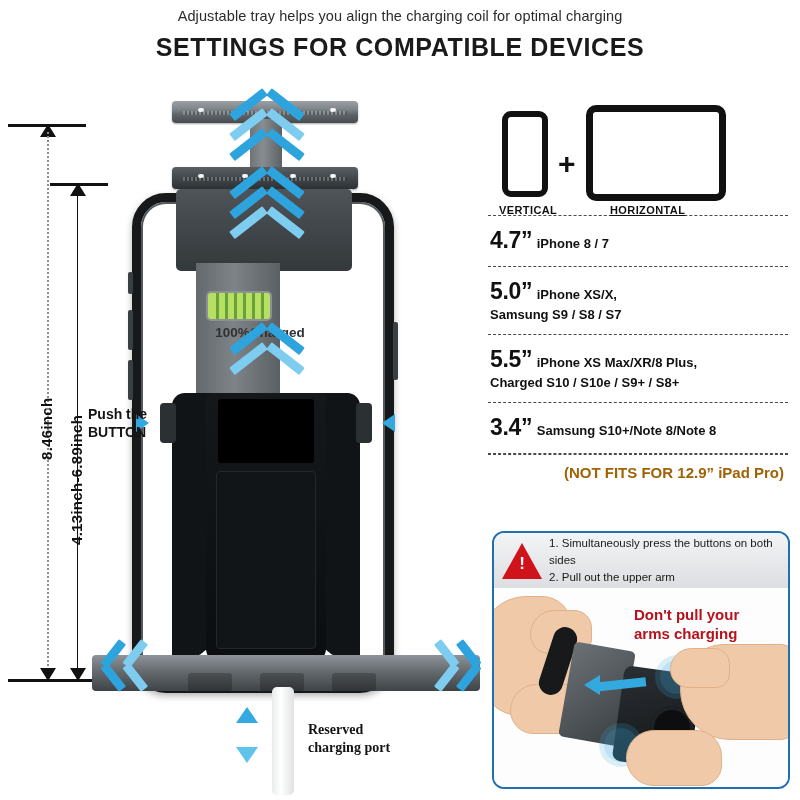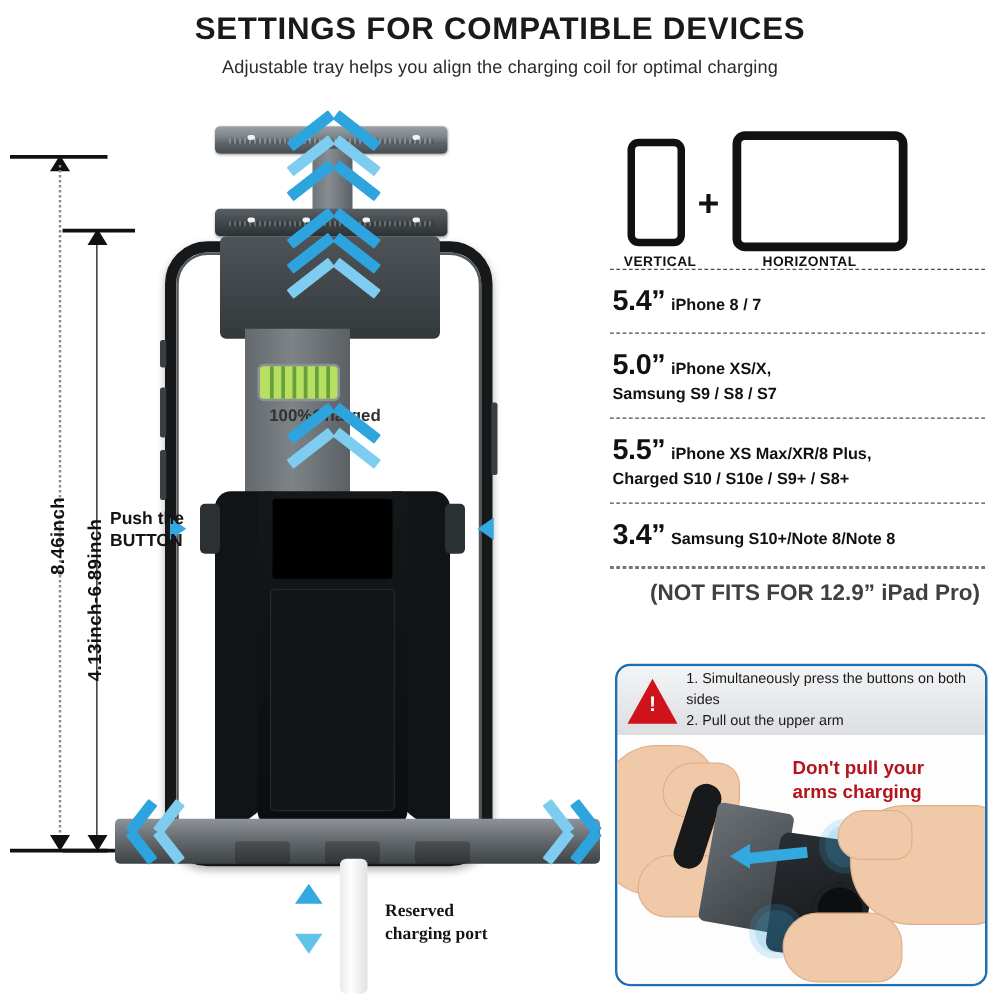--- a/index.html
+++ b/index.html
@@ -87,21 +87,21 @@
   #plus { position:absolute; left:70px; top:44px; font-size:30px; font-weight:700; color:#111; line-height:1; }
   #tab-ico { position:absolute; left:98px; top:0; width:140px; height:96px;
              border:7px solid #111; border-radius:10px; background:#fff; }
   .ico-cap { position:absolute; font-size:11px; font-weight:700; letter-spacing:.4px; color:#111; }
 
   .sep { height:0; border-top:1.5px dashed #4a4a4a; margin:0; }
   .row { padding:11px 0 12px 2px; }
   .row .sz { font-size:23px; font-weight:700; color:#111; letter-spacing:-.3px; }
   .row .dv { font-size:13px; font-weight:700; color:#111; }
   .row .dv2 { display:block; font-size:13px; font-weight:700; color:#111; margin-top:2px; }
-  #notfit { text-align:right; font-size:18px; font-weight:700; color:#404040; padding:9px 4px 0 0; }
+  #notfit { text-align:right; font-size:15px; font-weight:700; color:#a16207; padding:9px 4px 0 0; }
 
   
   #panel { position:absolute; left:492px; top:531px; width:298px; height:258px;
            border:2px solid #1f6fb2; border-radius:12px; overflow:hidden; background:#fff; }
   #panel-head { height:55px; background:linear-gradient(180deg,#f3f4f6,#dcdee1); display:flex; align-items:center; padding:0 8px; }
   #warn { width:40px; height:36px; position:relative; flex:0 0 40px; }
   #warn .t { position:absolute; left:0; top:0; width:0; height:0;
              border-left:20px solid transparent; border-right:20px solid transparent; border-bottom:36px solid #d0121b; }
   #warn .bang { position:absolute; left:50%; transform:translateX(-50%); top:12px;
                 color:#fff; font-size:17px; font-weight:700; line-height:1; }
@@ -109,22 +109,22 @@
   #photo { position:relative; height:201px; background:#fdfdfd; }
   .hand { position:absolute; background:#f0c9a8; border:1px solid #e0b189; }
   #dontpull { position:absolute; left:140px; top:18px; font-size:15px; font-weight:700;
               color:#b5121b; line-height:1.25; }
   .bcirc { position:absolute; border-radius:50%; background:rgba(60,170,225,.32); box-shadow:0 0 0 5px rgba(60,170,225,.18); }
 </style>
 </head>
 <body>
 
 <div id="header">
+  <div id="subtitle">Adjustable tray helps you align the charging coil for optimal charging</div>
   <div id="title">SETTINGS FOR COMPATIBLE DEVICES</div>
-  <div id="subtitle">Adjustable tray helps you align the charging coil for optimal charging</div>
 </div>
 
 <div>
   <div class="dim-cap" style="left:8px; top:124px; width:78px;"></div>
   <div class="arrow-up" style="left:40px; top:124px;"></div>
   <div class="dim-shaft" style="left:47px; top:132px; height:542px;"></div>
   <div class="arrow-dn" style="left:40px; top:668px;"></div>
   <div class="dim-cap" style="left:8px; top:679px; width:78px;"></div>
   <div class="vlabel" style="left:38px; top:460px;">8.46inch</div>
 </div>
@@ -247,27 +247,27 @@
 
 <div id="right">
 
   <div id="icons">
     <div id="phone-ico">
         <span class="spk"></span>
       </div>
     <div id="plus">+</div>
     <div id="tab-ico"></div>
     <div class="ico-cap" style="left:11px; top:99px;">VERTICAL</div>
-    <div class="ico-cap" style="left:122px; top:99px;">HORIZONTAL</div>
+    <div class="ico-cap" style="left:122px; top:99px;text-decoration:underline;">HORIZONTAL</div>
   </div>
 
   <div class="sep"></div>
 
   <div class="row">
-    <span class="sz">5.4</span><span class="sz pr">”</span>
+    <span class="sz">4.7</span><span class="sz pr">”</span>
     <span class="dv">iPhone 8 / 7</span>
   </div>
   <div class="sep"></div>
 
   <div class="row">
     <span class="sz">5.0</span><span class="sz pr">”</span>
     <span class="dv">iPhone XS/X,</span>
     <span class="dv2">Samsung S9 / S8 / S7</span>
   </div>
   <div class="sep"></div>

